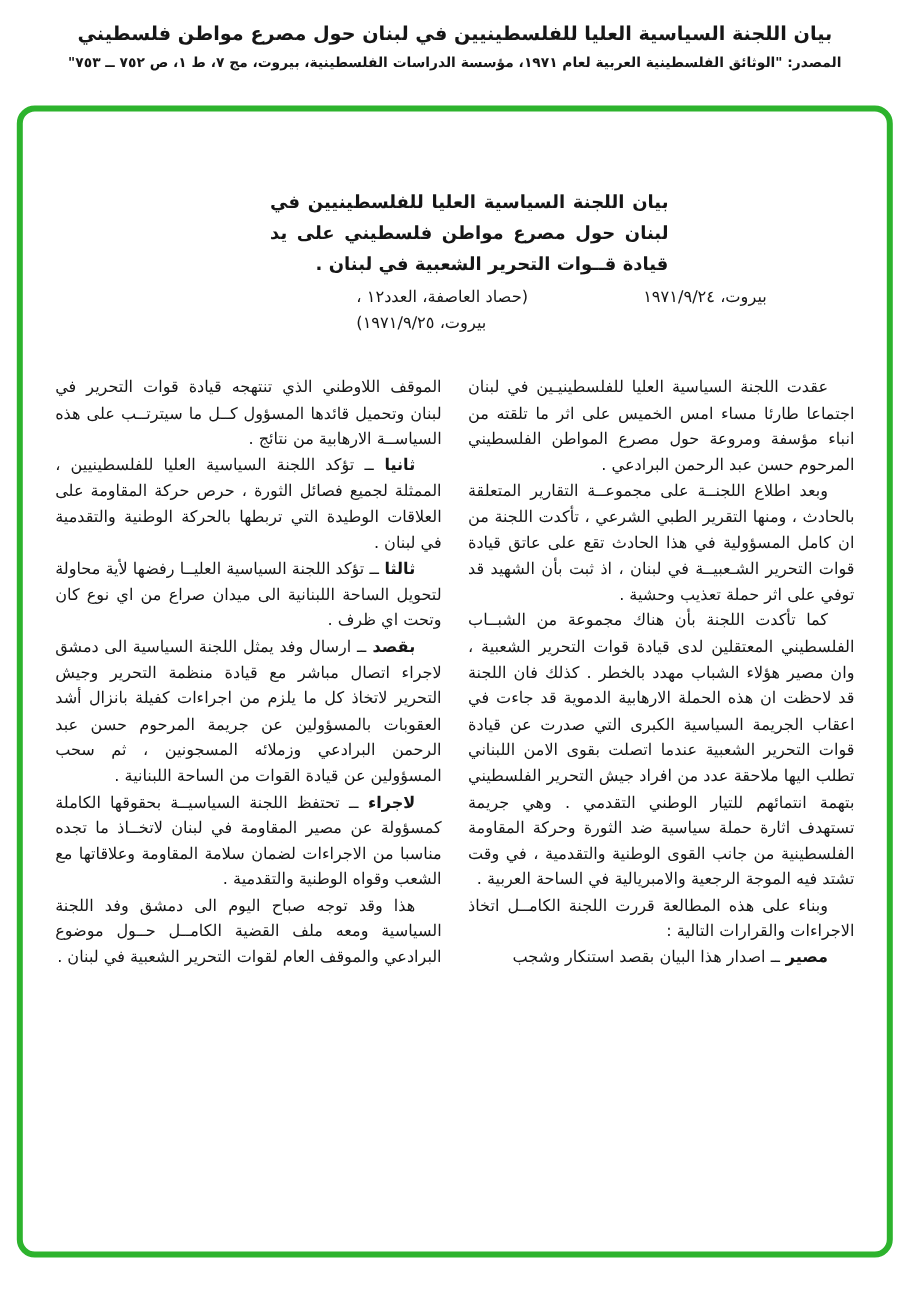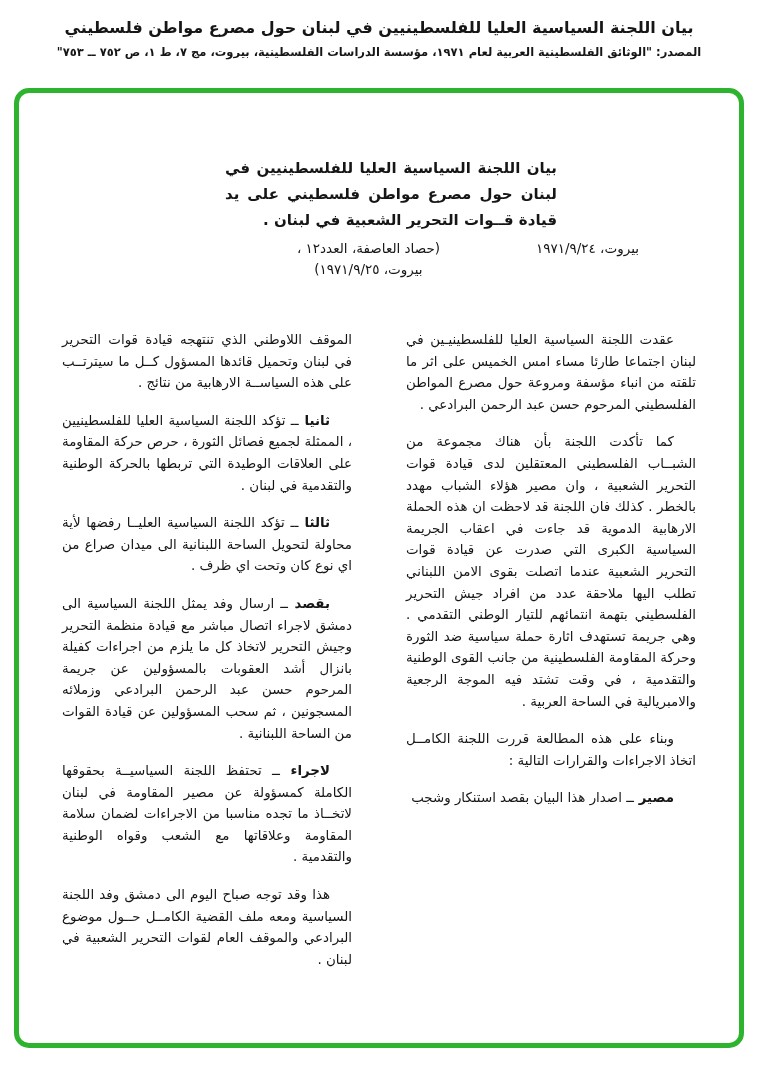--- a/index.html
+++ b/index.html
@@ -19,25 +19,25 @@
   }
   
   .doc-title{
     margin:62px 182px 0 0;width:332px;
     font-size:15px;font-weight:bold;line-height:26px;
     text-align:justify;
   }
   
   .dateline-row{position:relative;height:50px;margin-top:5px;font-size:13.5px;line-height:21px;}
   .beirut-date{position:absolute;right:100px;top:0;text-align:center;}
-  .citation{position:absolute;right:299px;top:0;text-align:center;}
+  .citation{position:absolute;right:299px;top:0;text-align:left;}
   
   .columns{display:flex;gap:22px;margin:25px 27px 0 27px;}
   .col{width:322px;font-size:13.4px;line-height:21.6px;text-align:justify;}
-  .para{margin:16px;text-indent:22px;}
+  .para{margin:0;text-indent:22px;}
   .para.noindent{text-indent:0;}
   .para b{font-weight:bold;}
 </style>
 </head>
 <body>
 
 <div class="top-header">
   <div class="hdr-title">بيان اللجنة السياسية العليا للفلسطينيين في لبنان حول مصرع مواطن فلسطيني</div>
   <div class="hdr-source">المصدر: "الوثائق الفلسطينية العربية لعام ١٩٧١، مؤسسة الدراسات الفلسطينية، بيروت، مج ٧، ط ١، ص ٧٥٢ ــ ٧٥٣"</div>
 </div>
@@ -47,20 +47,21 @@
   <div class="dateline-row">
     <div class="beirut-date">بيروت، ١٩٧١/٩/٢٤</div>
     <div class="citation">
       <div>(حصاد العاصفة، العدد١٢ ،</div>
       <div>بيروت، ١٩٧١/٩/٢٥)</div>
     </div>
   </div>
   <div class="columns">
     <div class="col">
         <p class="para">عقدت اللجنة السياسية العليا للفلسطينيـين في لبنان اجتماعا طارئا مساء امس الخميس على اثر ما تلقته من انباء مؤسفة ومروعة حول مصرع المواطن الفلسطيني المرحوم حسن عبد الرحمن البرادعي .</p>
+        <p class="para">وبعد اطلاع اللجنــة على مجموعــة التقارير المتعلقة بالحادث ، ومنها التقرير الطبي الشرعي ، تأكدت اللجنة من ان كامل المسؤولية في هذا الحادث تقع على عاتق قيادة قوات التحرير الشـعبيــة في لبنان ، اذ ثبت بأن الشهيد قد توفي على اثر حملة تعذيب وحشية .</p>
         <p class="para">كما تأكدت اللجنة بأن هناك مجموعة من الشبــاب الفلسطيني المعتقلين لدى قيادة قوات التحرير الشعبية ، وان مصير هؤلاء الشباب مهدد بالخطر . كذلك فان اللجنة قد لاحظت ان هذه الحملة الارهابية الدموية قد جاءت في اعقاب الجريمة السياسية الكبرى التي صدرت عن قيادة قوات التحرير الشعبية عندما اتصلت بقوى الامن اللبناني تطلب اليها ملاحقة عدد من افراد جيش التحرير الفلسطيني بتهمة انتمائهم للتيار الوطني التقدمي . وهي جريمة تستهدف اثارة حملة سياسية ضد الثورة وحركة المقاومة الفلسطينية من جانب القوى الوطنية والتقدمية ، في وقت تشتد فيه الموجة الرجعية والامبريالية في الساحة العربية .</p>
         <p class="para">وبناء على هذه المطالعة قررت اللجنة الكامــل اتخاذ الاجراءات والقرارات التالية :</p>
         <p class="para"><b>مصير </b>ــ اصدار هذا البيان بقصد استنكار وشجب</p>
       </div>
     <div class="col">
         <p class="para noindent">الموقف اللاوطني الذي تنتهجه قيادة قوات التحرير في لبنان وتحميل قائدها المسؤول كــل ما سيترتــب على هذه السياســة الارهابية من نتائج .</p>
         <p class="para"><b>ثانيا </b>ــ تؤكد اللجنة السياسية العليا للفلسطينيين ، الممثلة لجميع فصائل الثورة ، حرص حركة المقاومة على العلاقات الوطيدة التي تربطها بالحركة الوطنية والتقدمية في لبنان .</p>
         <p class="para"><b>ثالثا </b>ــ تؤكد اللجنة السياسية العليــا رفضها لأية محاولة لتحويل الساحة اللبنانية الى ميدان صراع من اي نوع كان وتحت اي ظرف .</p>
         <p class="para"><b>بقصد </b>ــ ارسال وفد يمثل اللجنة السياسية الى دمشق لاجراء اتصال مباشر مع قيادة منظمة التحرير وجيش التحرير لاتخاذ كل ما يلزم من اجراءات كفيلة بانزال أشد العقوبات بالمسؤولين عن جريمة المرحوم حسن عبد الرحمن البرادعي وزملائه المسجونين ، ثم سحب المسؤولين عن قيادة القوات من الساحة اللبنانية .</p>
         <p class="para"><b>لاجراء </b>ــ تحتفظ اللجنة السياسيــة بحقوقها الكاملة كمسؤولة عن مصير المقاومة في لبنان لاتخــاذ ما تجده مناسبا من الاجراءات لضمان سلامة المقاومة وعلاقاتها مع الشعب وقواه الوطنية والتقدمية .</p>

